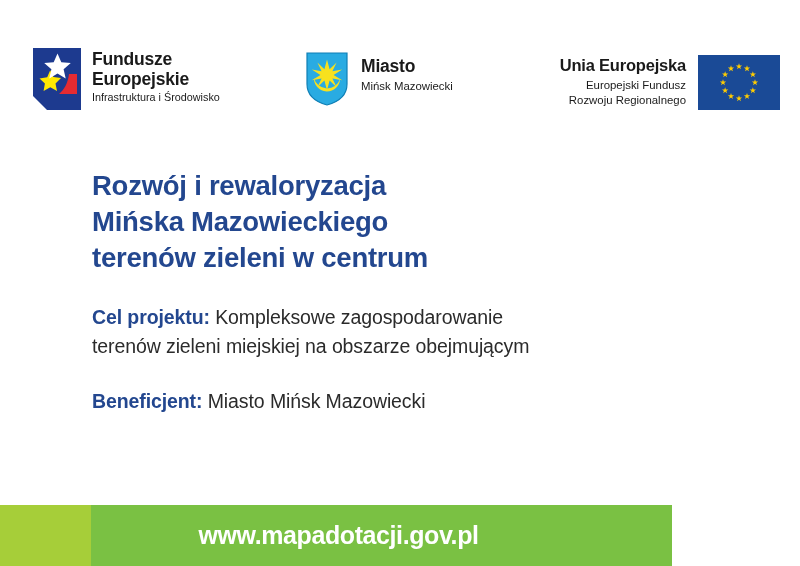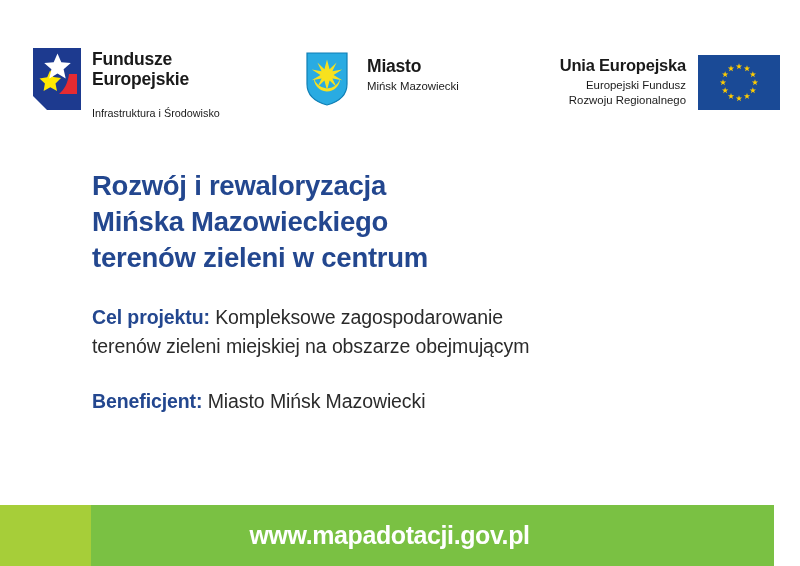--- a/index.html
+++ b/index.html
@@ -56,32 +56,31 @@
     color: #1a1a1a;
     line-height: 1.16;
     letter-spacing: -0.2px;
     white-space: nowrap;
   }
   .fe-sub {
     font-size: 10.8px;
     font-weight: normal;
     color: #1a1a1a;
     line-height: 1.3;
-    margin-top: 16px;
+    margin-top: 0;
     white-space: nowrap;
   }
 
   
   .city-block {
     position: absolute;
     left: 305px;
     top: 51px;
     display: flex;
     align-items: flex-start;
-    gap: 6px;
   }
   .city-mark {
     width: 44px;
     height: 56px;
     flex: 0 0 auto;
   }
   .city-mark svg { display: block; }
   .city-words {
     margin-left: 12px;
     padding-top: 5px;
@@ -171,21 +170,21 @@
 
   .para.beneficiary {
     margin-top: 27px;
   }
 
   
   .footer-bar {
     position: absolute;
     left: 0;
     bottom: 0;
-    width: 774px;
+    width: 672px;
     height: 61px;
     display: flex;
     align-items: center;
   }
   .footer-accent {
     width: 91px;
     height: 100%;
     flex: 0 0 auto;
   }
   .footer-main {

